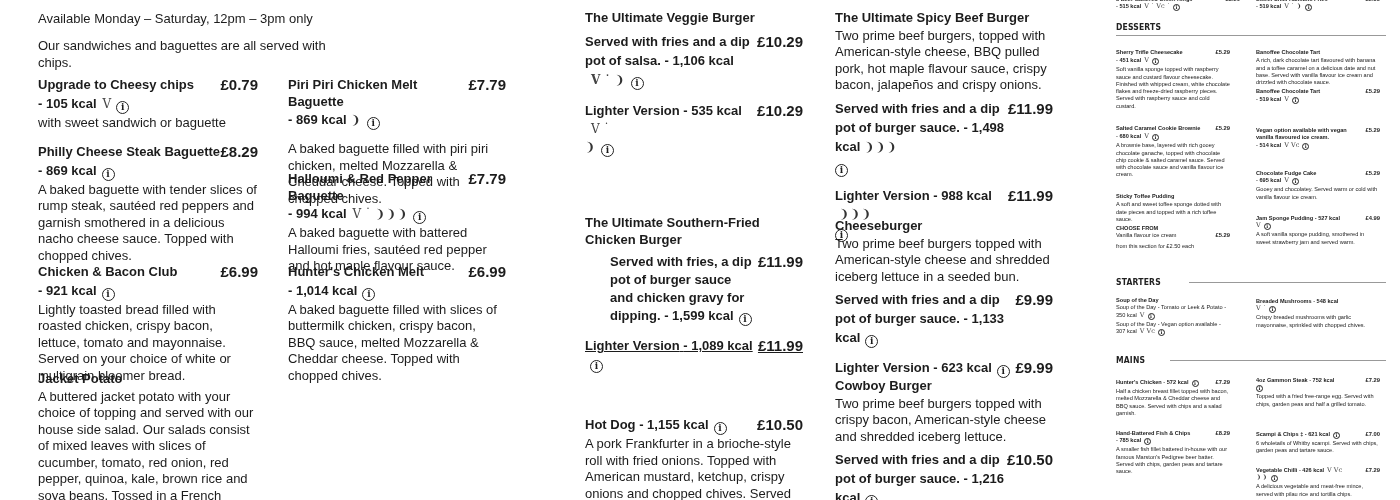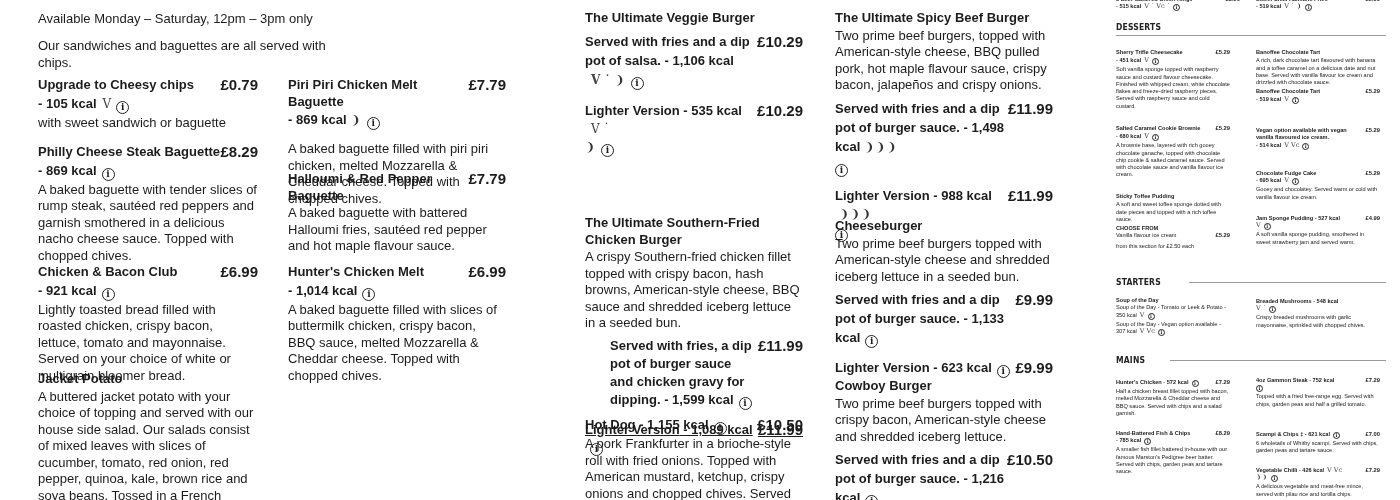--- a/index.html
+++ b/index.html
@@ -75,20 +75,21 @@
       </div>
     <div class="t" style="margin-top:2px;"><span class="kcal">- 869 kcal</span><span class="chili">❩</span><span class="info">i</span></div>
     <div class="desc" style="margin-top:11px;">A baked baguette filled with piri piri chicken, melted Mozzarella &amp; Cheddar cheese. Topped with chopped chives.</div>
   </div>
 
   <div style="position:absolute; top:171px; width:218px;">
     <div class="row t">
         <span class="b">Halloumi &amp; Red Pepper Baguette</span>
         <span class="price">£7.79</span>
       </div>
+    <div class="t" style="margin-top:2px;"><span class="kcal">- 994 kcal</span><span class="vmark">V ˙</span><span class="chili">❩❩❩</span><span class="info">i</span></div>
     <div class="desc" style="margin-top:1px;">A baked baguette with battered Halloumi fries, sautéed red pepper and hot maple flavour sauce.</div>
   </div>
 
   <div style="position:absolute; top:264px; width:218px;">
     <div class="row t">
         <span class="b">Hunter's Chicken Melt</span>
         <span class="price">£6.99</span>
       </div>
     <div class="t" style="margin-top:2px;"><span class="kcal">- 1,014 kcal</span><span class="info">i</span></div>
     <div class="desc" style="margin-top:1px;">A baked baguette filled with slices of buttermilk chicken, crispy bacon, BBQ sauce, melted Mozzarella &amp; Cheddar cheese. Topped with chopped chives.</div>
@@ -103,21 +104,20 @@
       <span class="price">£10.29</span>
     </div>
     <div class="row t" style="margin-top:12px; line-height:18px;">
       <span style="width:170px;"><span class="b">Lighter Version</span> <span class="kcal">- 535 kcal</span><span class="vmark">V ˙</span><br><span class="chili" style="margin-left:0">❩</span><span class="info">i</span></span>
       <span class="price">£10.29</span>
     </div>
   </div>
 
   <div style="position:absolute; top:215px; width:218px;">
     <div class="t b">The Ultimate Southern-Fried Chicken Burger</div>
-    <div class="desc" style="margin-top:1px;">A crispy Southern-fried chicken fillet topped with crispy bacon, hash browns, American-style cheese, BBQ sauce and shredded iceberg lettuce in a seeded bun.</div>
     <div class="row t" style="margin-top:5px; line-height:18px;">
       <span class="b" style="width:175px;margin-left:25px;"><span>Served with fries, a dip pot of burger sauce and chicken gravy for dipping.</span> <span class="kcal">- 1,599 kcal</span><span class="info">i</span></span>
       <span class="price">£11.99</span>
     </div>
     <div class="row t" style="margin-top:12px;text-decoration:underline;">
       <span><span class="b">Lighter Version</span> <span class="kcal">- 1,089 kcal</span><span class="info">i</span></span>
       <span class="price">£11.99</span>
     </div>
   </div>
 

